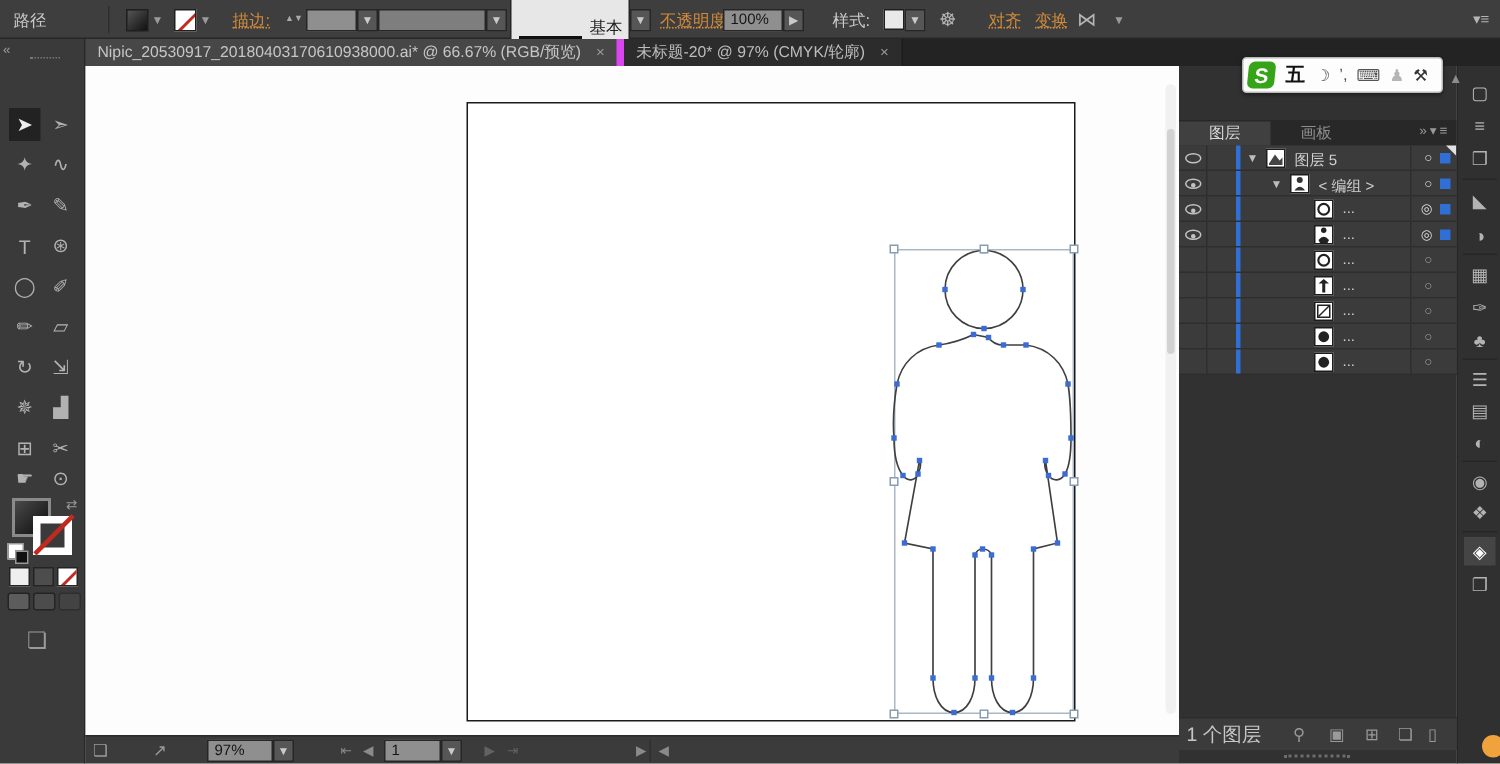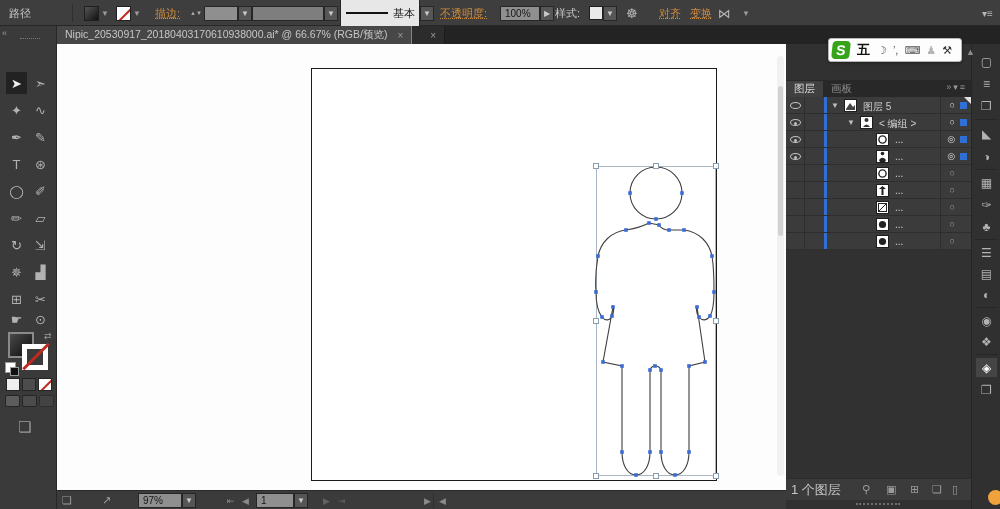--- a/index.html
+++ b/index.html
@@ -13,29 +13,29 @@
 .link{color:#cf8a3b;text-decoration:underline dotted;cursor:pointer}
 .vdiv{position:absolute;top:4px;width:1px;height:18px;background:#2e2e2e}
 .swatch{width:15px;height:15px;border:1px solid #1f1f1f;background:linear-gradient(135deg,#555 0%,#111 100%)}
 .swatch.none{background:#fff;position:relative;overflow:hidden}
 .swatch.none::after{content:"";position:absolute;left:-2px;top:6px;width:22px;height:2px;background:#c22a21;transform:rotate(-45deg)}
 .swatch.white{background:#e9e9e9}
 .dd{color:#9a9a9a;font-size:8px;margin-left:2px}
 .valbox{background:#8f8f8f;color:#161616;border:1px solid #262626;height:15px;min-width:34px;padding:0 4px;font-size:10px;display:flex;align-items:center}
 .ddbtn{background:#565656;border:1px solid #262626;height:15px;width:14px;color:#c9c9c9;font-size:8px;display:flex;align-items:center;justify-content:center}
 .stepper{display:flex;flex-direction:column;font-size:6px;color:#aaa;line-height:6px;margin-right:2px}
-.stroke-style{background:#e7e7e7;border:1px solid #262626;height:28px;width:80px;display:flex;align-items:center;color:#222}
+.stroke-style{background:#e7e7e7;border:1px solid #262626;height:28px;width:80px;display:flex;align-items:flex-end;color:#222}
 .stroke-style .line{flex:0 0 42px;height:2px;background:#111;margin:0 5px}
 .icon-btn{color:#b5b5b5;font-size:13px;cursor:pointer}
 
 
 #tab-bar{position:absolute;left:57px;top:26px;width:943px;height:18px;background:#232323;display:flex}
 .doc-tab{height:18px;display:flex;align-items:center;padding:0 8px;font-size:10.5px;white-space:nowrap;cursor:pointer}
 .doc-tab .x{margin-left:10px;color:#9a9a9a;font-size:10px;cursor:pointer}
-#tab1{background:#474747;color:#c6c6c6;border-right:1px solid #d946ef}
+#tab1{background:#474747;color:#c6c6c6;border-right:5px solid #d946ef}
 #tab2{background:#2c2c2c;color:#bdbdbd;border-right:1px solid #1c1c1c}
 
 
 #left-dock{position:absolute;left:0;top:26px;width:57px;height:483px;background:#3a3a3a;border-right:1px solid #272727}
 #left-dock .collapse{position:absolute;left:2px;top:2px;color:#9a9a9a;font-size:9px}
 #left-dock .grip{position:absolute;left:20px;top:12px;width:20px;height:3px;border-top:1px dotted #777}
 .tool{position:absolute;width:21px;height:22px;display:flex;align-items:center;justify-content:center;color:#b2b2b2;font-size:13px;cursor:pointer}
 .tool.active{background:#222;color:#efefef}
 .fillsw{position:absolute;left:8px;top:306px;width:26px;height:26px;border:2px solid #8a8a8a;background:linear-gradient(135deg,#4a4a4a,#0c0c0c)}
 .strokesw{position:absolute;left:22px;top:318px;width:26px;height:26px;border:5px solid #fff;background:#3a3a3a;overflow:visible}
@@ -48,21 +48,21 @@
 .screenmode{position:absolute;left:18px;top:392px;color:#9a9a9a;font-size:15px}
 
 
 #canvas{position:absolute;left:57px;top:44px;width:729px;height:446px;background:#fdfdfd}
 #vscroll{position:absolute;right:2px;top:12px;width:7px;height:420px;background:#f1f1f1;border-radius:4px}
 #vscroll .thumb{position:absolute;left:1px;top:30px;width:5px;height:150px;background:#d2d2d2;border-radius:3px}
 
 
 #right-area{position:absolute;left:786px;top:44px;width:185px;height:465px;background:#313131}
 #panel-tabs{position:absolute;left:0;top:36px;width:185px;height:17px;background:#282828;display:flex;align-items:center}
-.ptab{padding:1px 8px;font-size:10.5px;cursor:pointer}
+.ptab{padding:1px 20px;font-size:10.5px;cursor:pointer}
 .ptab.active{background:#404040;color:#d6d6d6}
 .ptab.idle{color:#8f8f8f}
 #panel-tabs .pt-icons{position:absolute;right:4px;top:2px;color:#9a9a9a;font-size:9px;letter-spacing:2px}
 #lrows{position:absolute;left:0;top:53px;width:185px}
 .lrow{position:relative;height:17px;background:#3b3b3b;border-bottom:1px solid #2e2e2e;cursor:pointer}
 .lrow::before{content:"";position:absolute;left:18px;top:0;bottom:0;width:1px;background:#2e2e2e}
 .lrow::after{content:"";position:absolute;left:154px;top:0;bottom:0;width:1px;background:#2e2e2e}
 .lrow .bluebar{position:absolute;left:38px;top:0;bottom:0;width:3px;background:#2f6fd6}
 .lrow .eye{display:none;position:absolute;left:4px;top:5px;width:11px;height:7px;border:1px solid #c2c2c2;border-radius:50%}
 .lrow.vis .eye{display:block}
@@ -132,21 +132,21 @@
         <span class="ddbtn">▼</span>
       </div>
     <div class="cbi" style="left:340px">
         <span class="stroke-style">
           <span class="line"></span>
           <span>基本</span>
         </span>
         <span class="ddbtn">▼</span>
       </div>
     <div class="cbi link" style="left:440px">不透明度:</div>
-    <div class="cbi" style="left:500px">
+    <div class="cbi" style="left:482px">
         <span class="valbox" style="width:40px">100%</span>
         <span class="ddbtn">▶</span>
       </div>
     <div class="cbi" style="left:555px">样式:</div>
     <div class="cbi" style="left:589px">
         <span class="swatch white" style="width:14px;height:14px"></span>
         <span class="ddbtn">▼</span>
       </div>
     <div class="cbi icon-btn" style="left:626px">☸</div>
     <div class="cbi link" style="left:659px">对齐</div>
@@ -155,20 +155,21 @@
     <div class="cbi dd" style="left:740px">▼</div>
     <div class="cbi icon-btn" style="left:982px;font-size:10px">▾≡</div>
   </div>
 
   <div id="tab-bar">
     <div class="doc-tab" id="tab1">
         <span>Nipic_20530917_20180403170610938000.ai* @ 66.67% (RGB/预览)</span>
         <span class="x">×</span>
       </div>
     <div class="doc-tab" id="tab2">
+        <span>未标题-20* @ 97% (CMYK/轮廓)</span>
         <span class="x">×</span>
       </div>
   </div>
 
   <div id="left-dock">
     <span class="collapse">«</span>
     <span class="grip"></span>
     <div class="tool active" style="left:6px;top:46px">➤</div>
     <div class="tool" style="left:30px;top:46px">➣</div>
     <div class="tool" style="left:6px;top:73px">✦</div>

